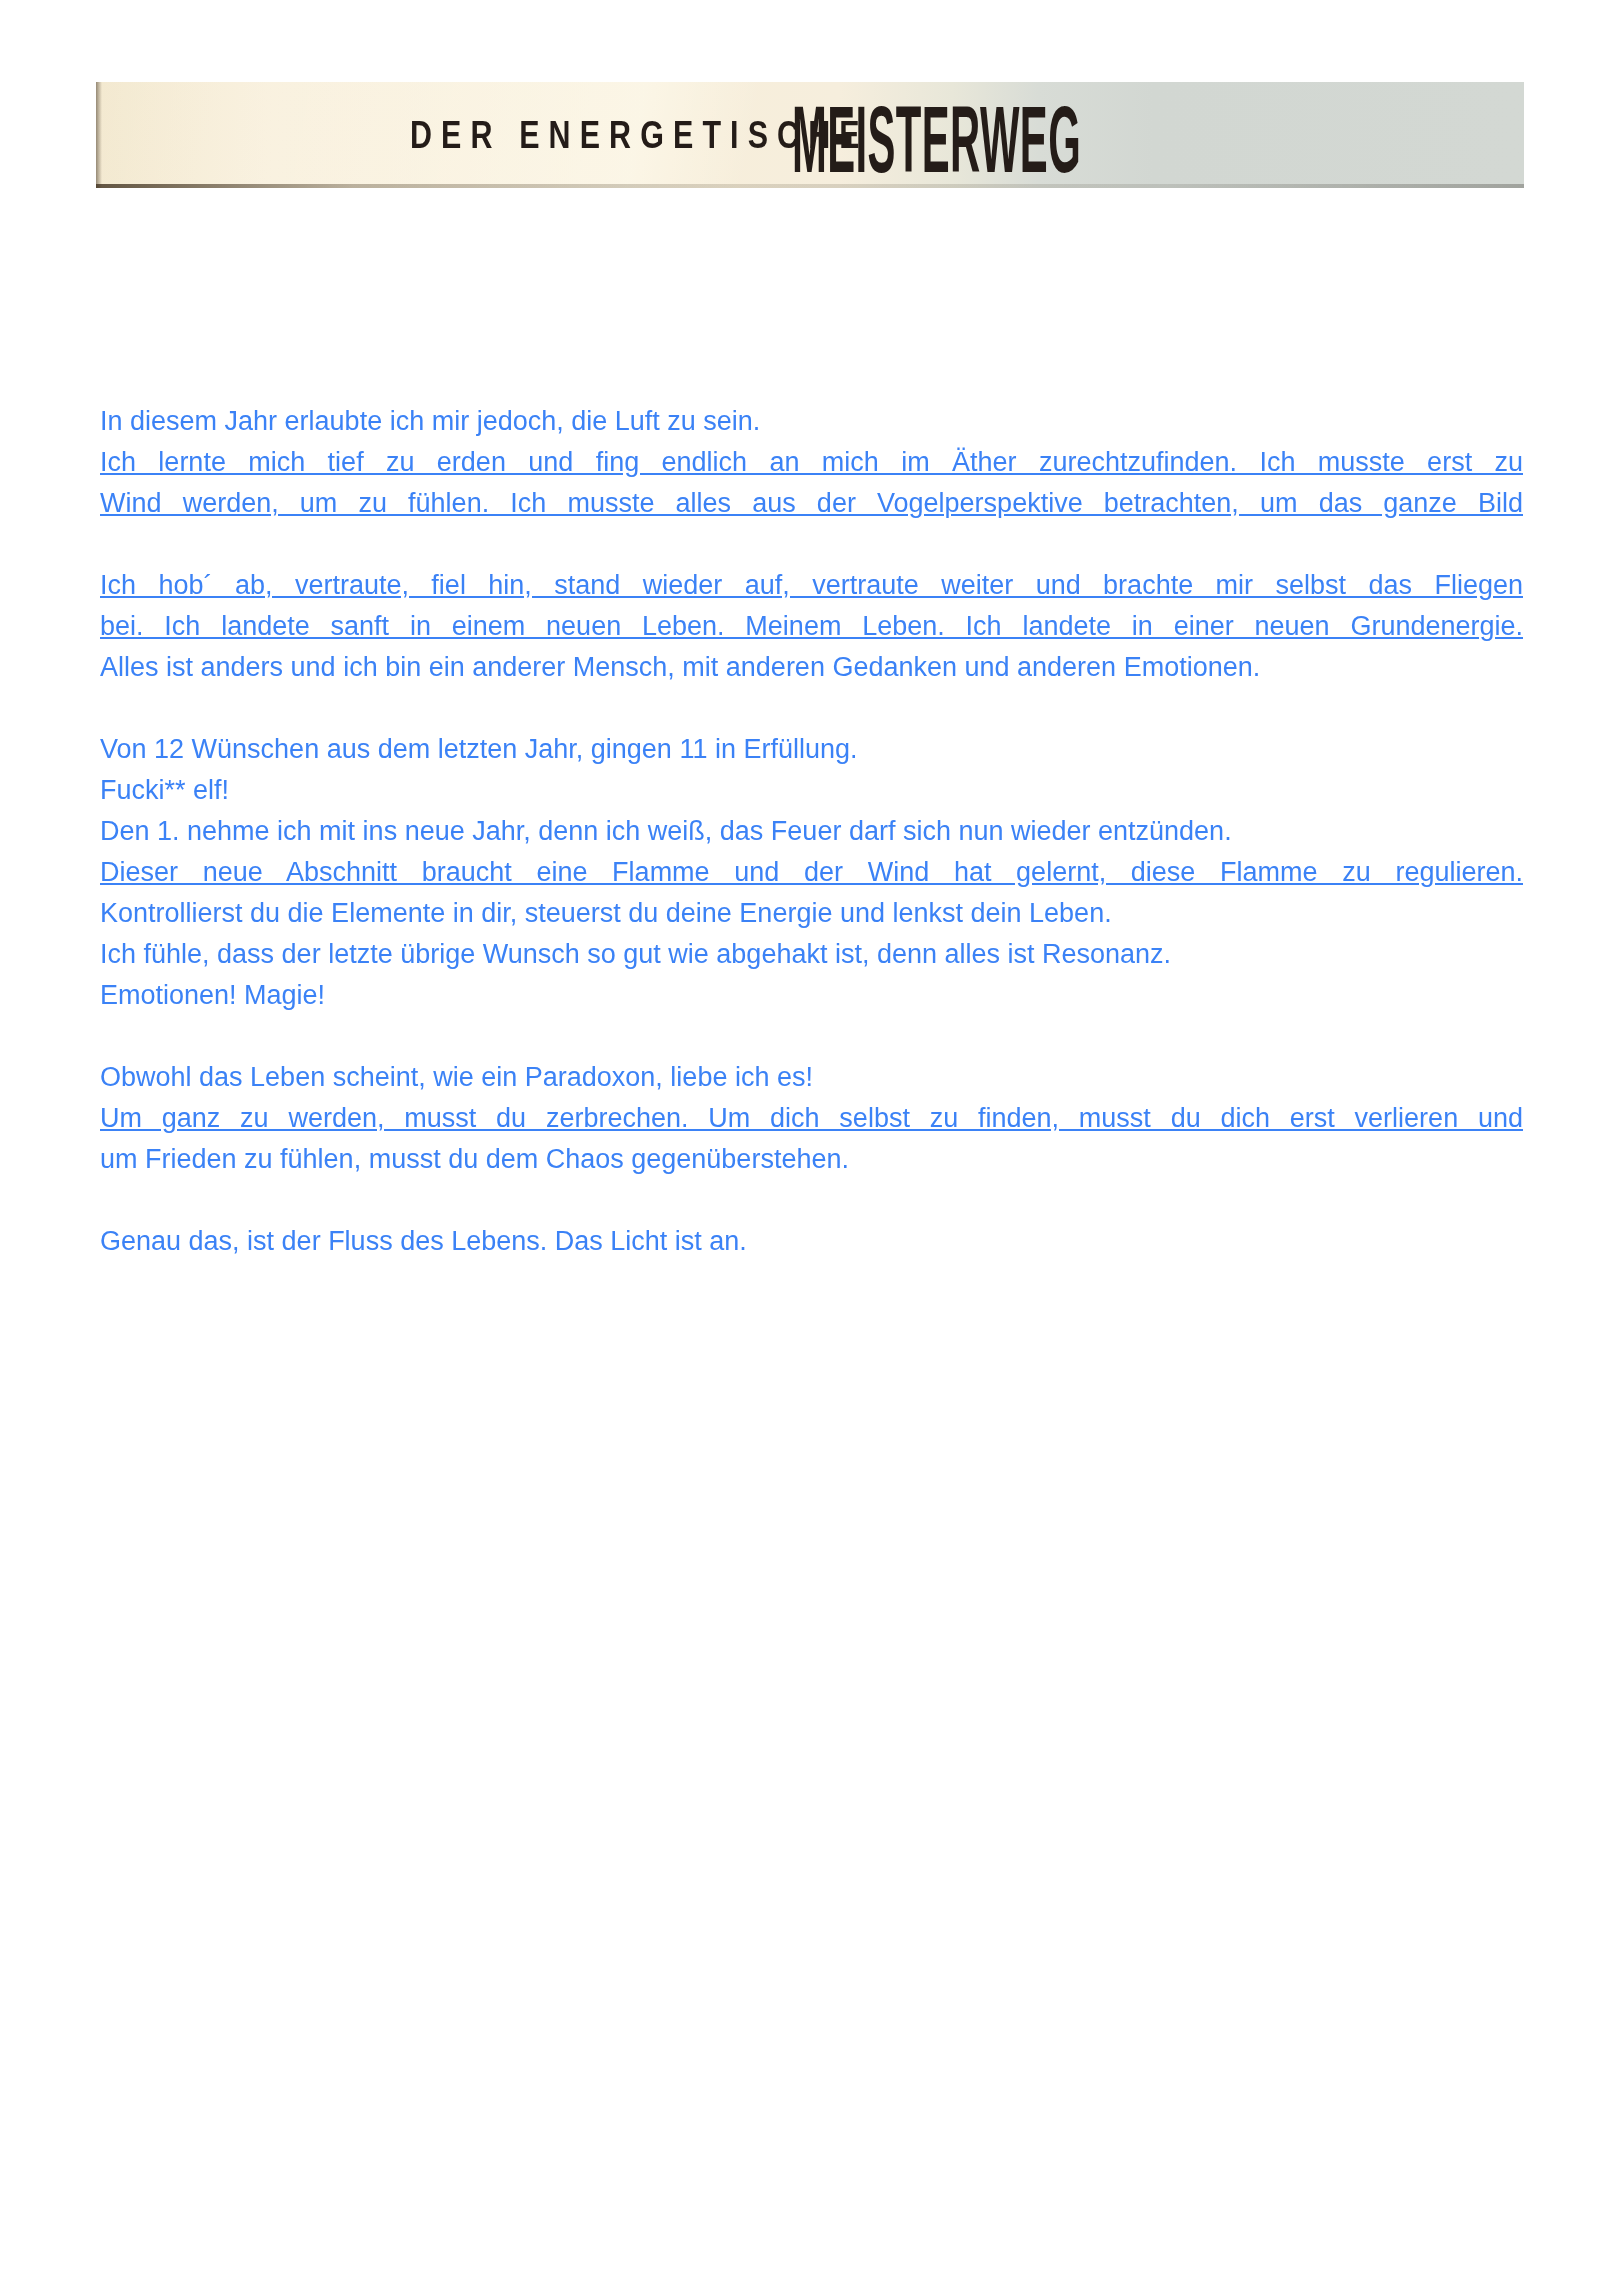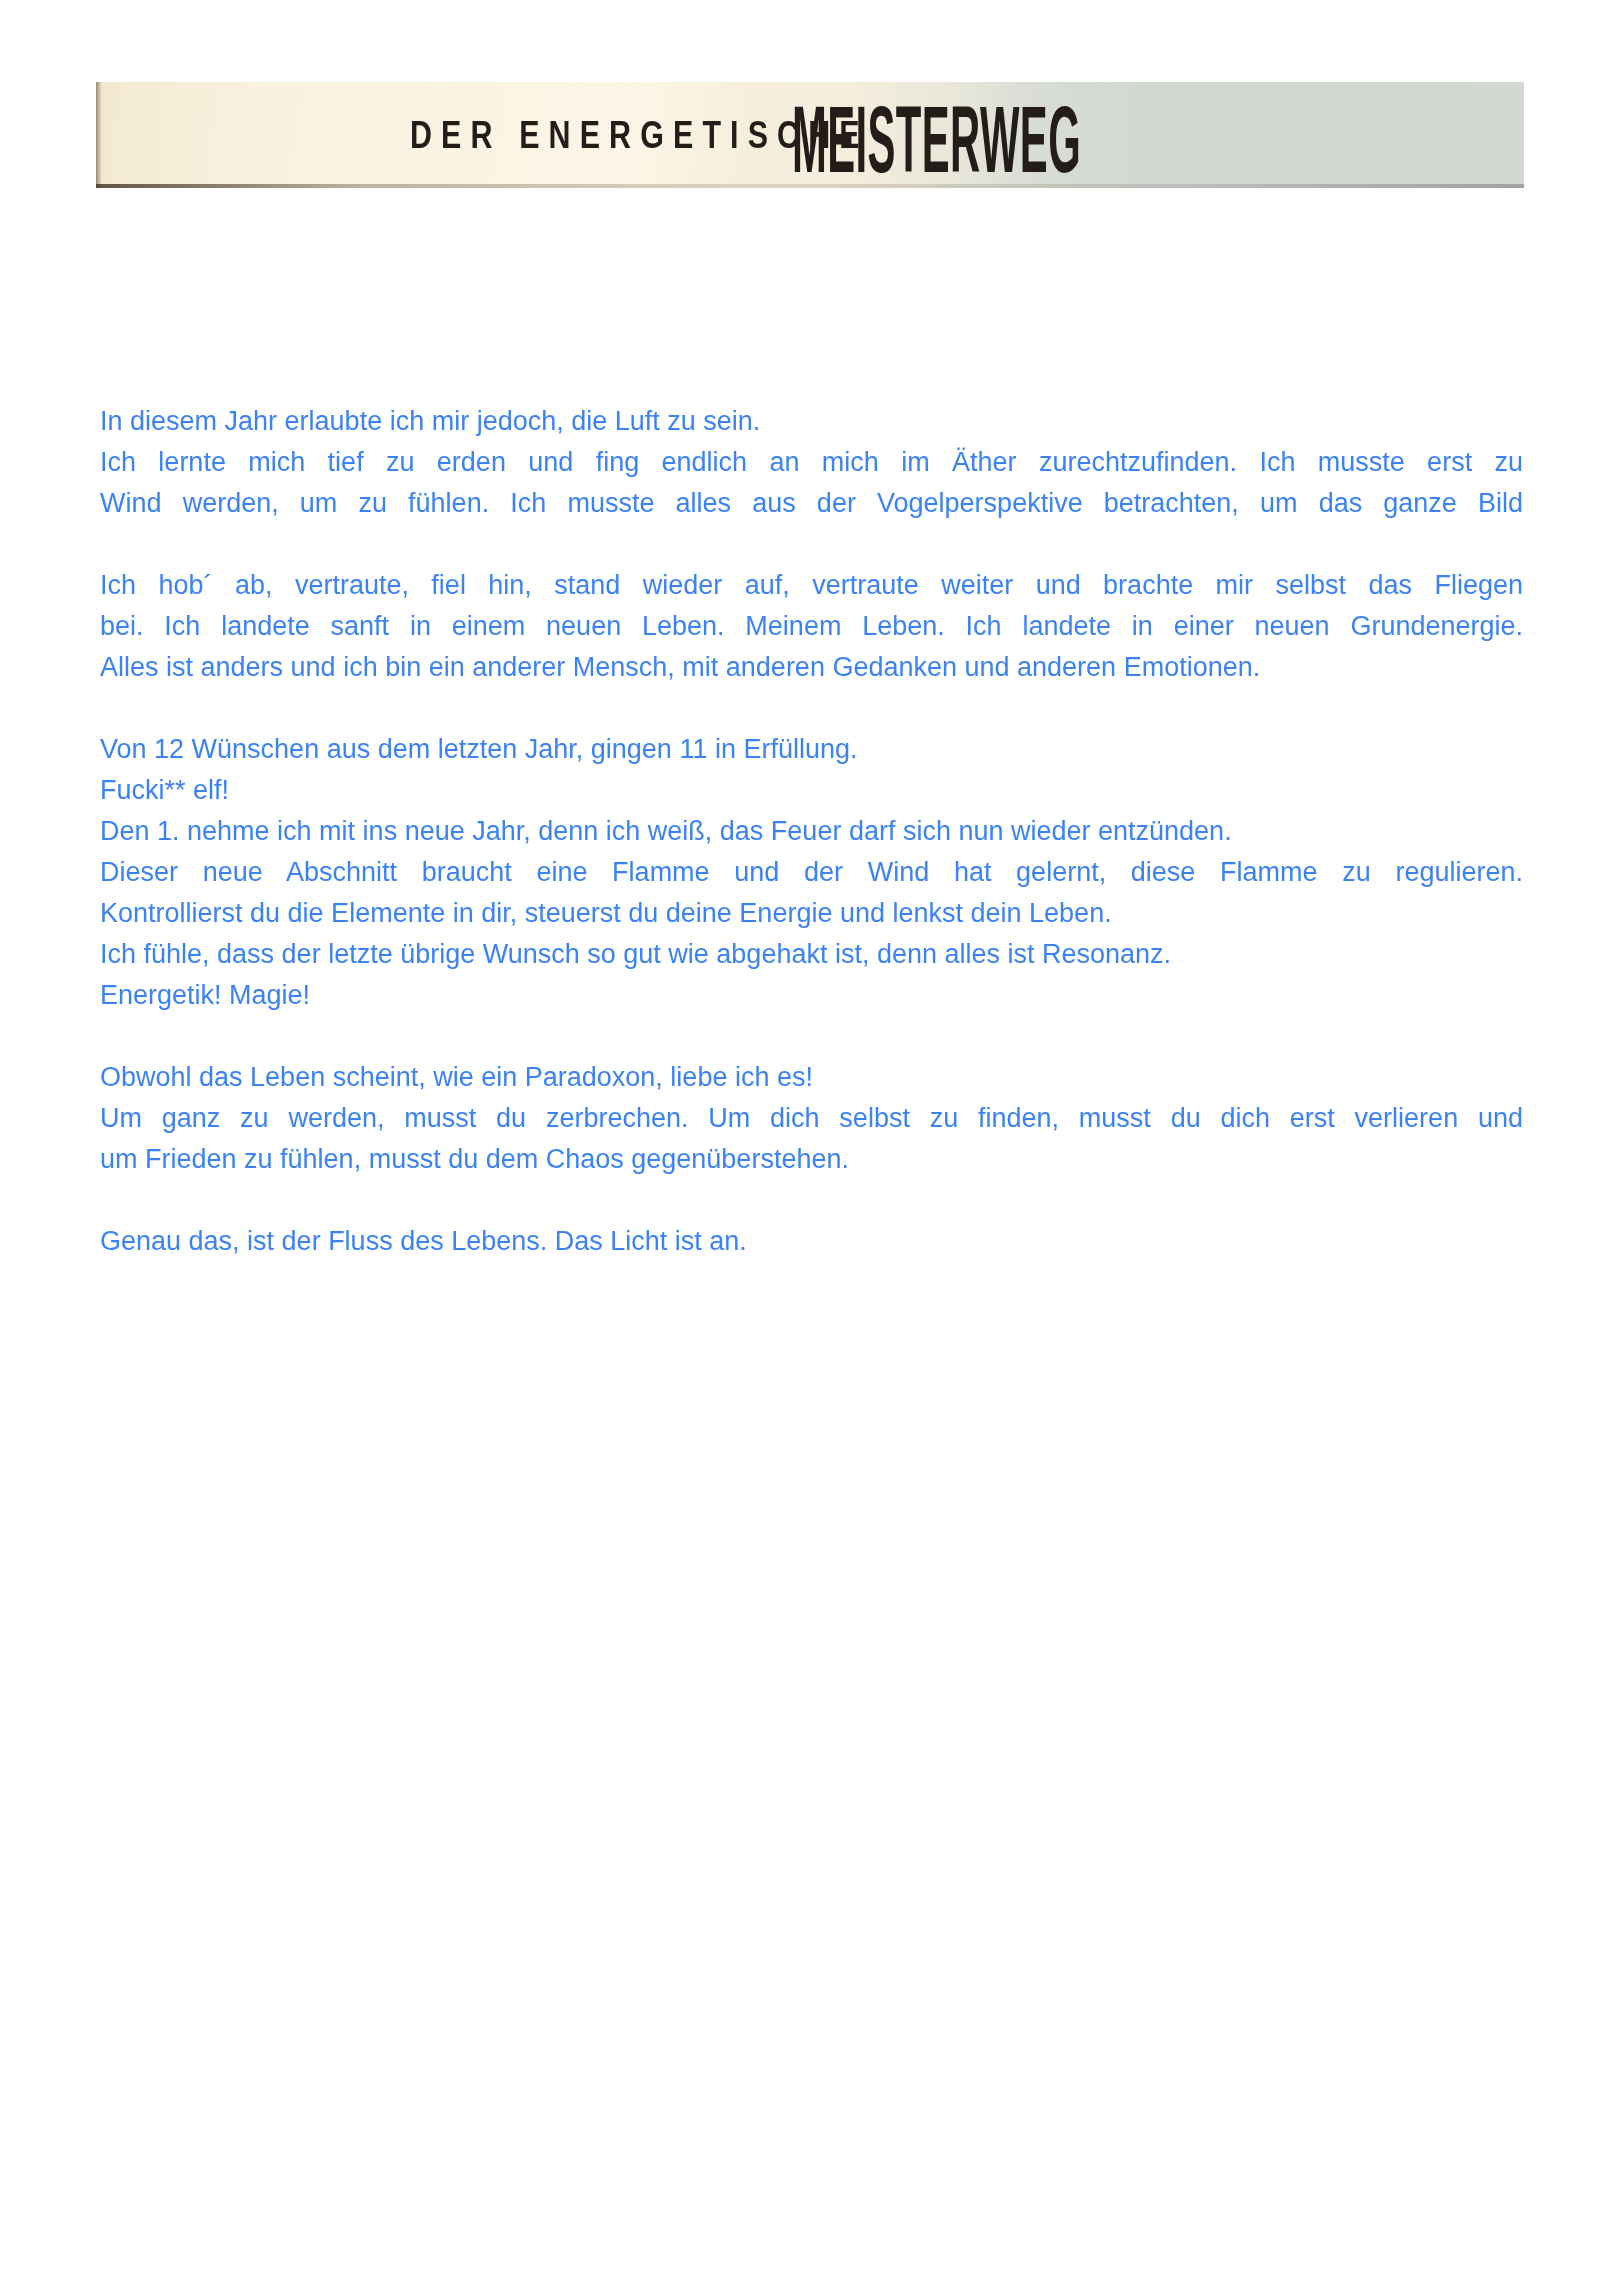--- a/index.html
+++ b/index.html
@@ -90,20 +90,21 @@
     top: 401px;
     width: 1423px;
     font-size: 27px;
     line-height: 41px;
     color: #3b82f6;
   }
   .line { min-height: 41px; white-space: normal; }
   .line.j {
     text-align: justify;
     text-align-last: justify;
+    text-decoration: underline;
   }
   .line.bold { font-weight: 400; }
   .spacer { height: 41px; }
 
   
   .page-number {
     position: absolute;
     top: 2106px;
     right: 209px;
     font-size: 28px;
@@ -128,21 +129,21 @@
     <div class="line j">Ich hob´ ab, vertraute, fiel hin, stand wieder auf, vertraute weiter und brachte mir selbst das Fliegen</div>
     <div class="line j">bei. Ich landete sanft in einem neuen Leben. Meinem Leben. Ich landete in einer neuen Grundenergie.</div>
     <div class="line">Alles ist anders und ich bin ein anderer Mensch, mit anderen Gedanken und anderen Emotionen.</div>
     <div class="spacer"></div>
     <div class="line">Von 12 Wünschen aus dem letzten Jahr, gingen 11 in Erfüllung.</div>
     <div class="line">Fucki** elf!</div>
     <div class="line">Den 1. nehme ich mit ins neue Jahr, denn ich weiß, das Feuer darf sich nun wieder entzünden.</div>
     <div class="line j">Dieser neue Abschnitt braucht eine Flamme und der Wind hat gelernt, diese Flamme zu regulieren.</div>
     <div class="line">Kontrollierst du die Elemente in dir, steuerst du deine Energie und lenkst dein Leben.</div>
     <div class="line">Ich fühle, dass der letzte übrige Wunsch so gut wie abgehakt ist, denn alles ist Resonanz.</div>
-    <div class="line">Energetik! Magie!</div>
+    <div class="line">Emotionen! Magie!</div>
     <div class="spacer"></div>
     <div class="line">Obwohl das Leben scheint, wie ein Paradoxon, liebe ich es!</div>
     <div class="line j">Um ganz zu werden, musst du zerbrechen. Um dich selbst zu finden, musst du dich erst verlieren und</div>
     <div class="line">um Frieden zu fühlen, musst du dem Chaos gegenüberstehen.</div>
     <div class="spacer"></div>
     <div class="line bold">Genau das, ist der Fluss des Lebens. Das Licht ist an.</div>
   </div>
 
   <div class="page-number">Seite 164</div>
 

